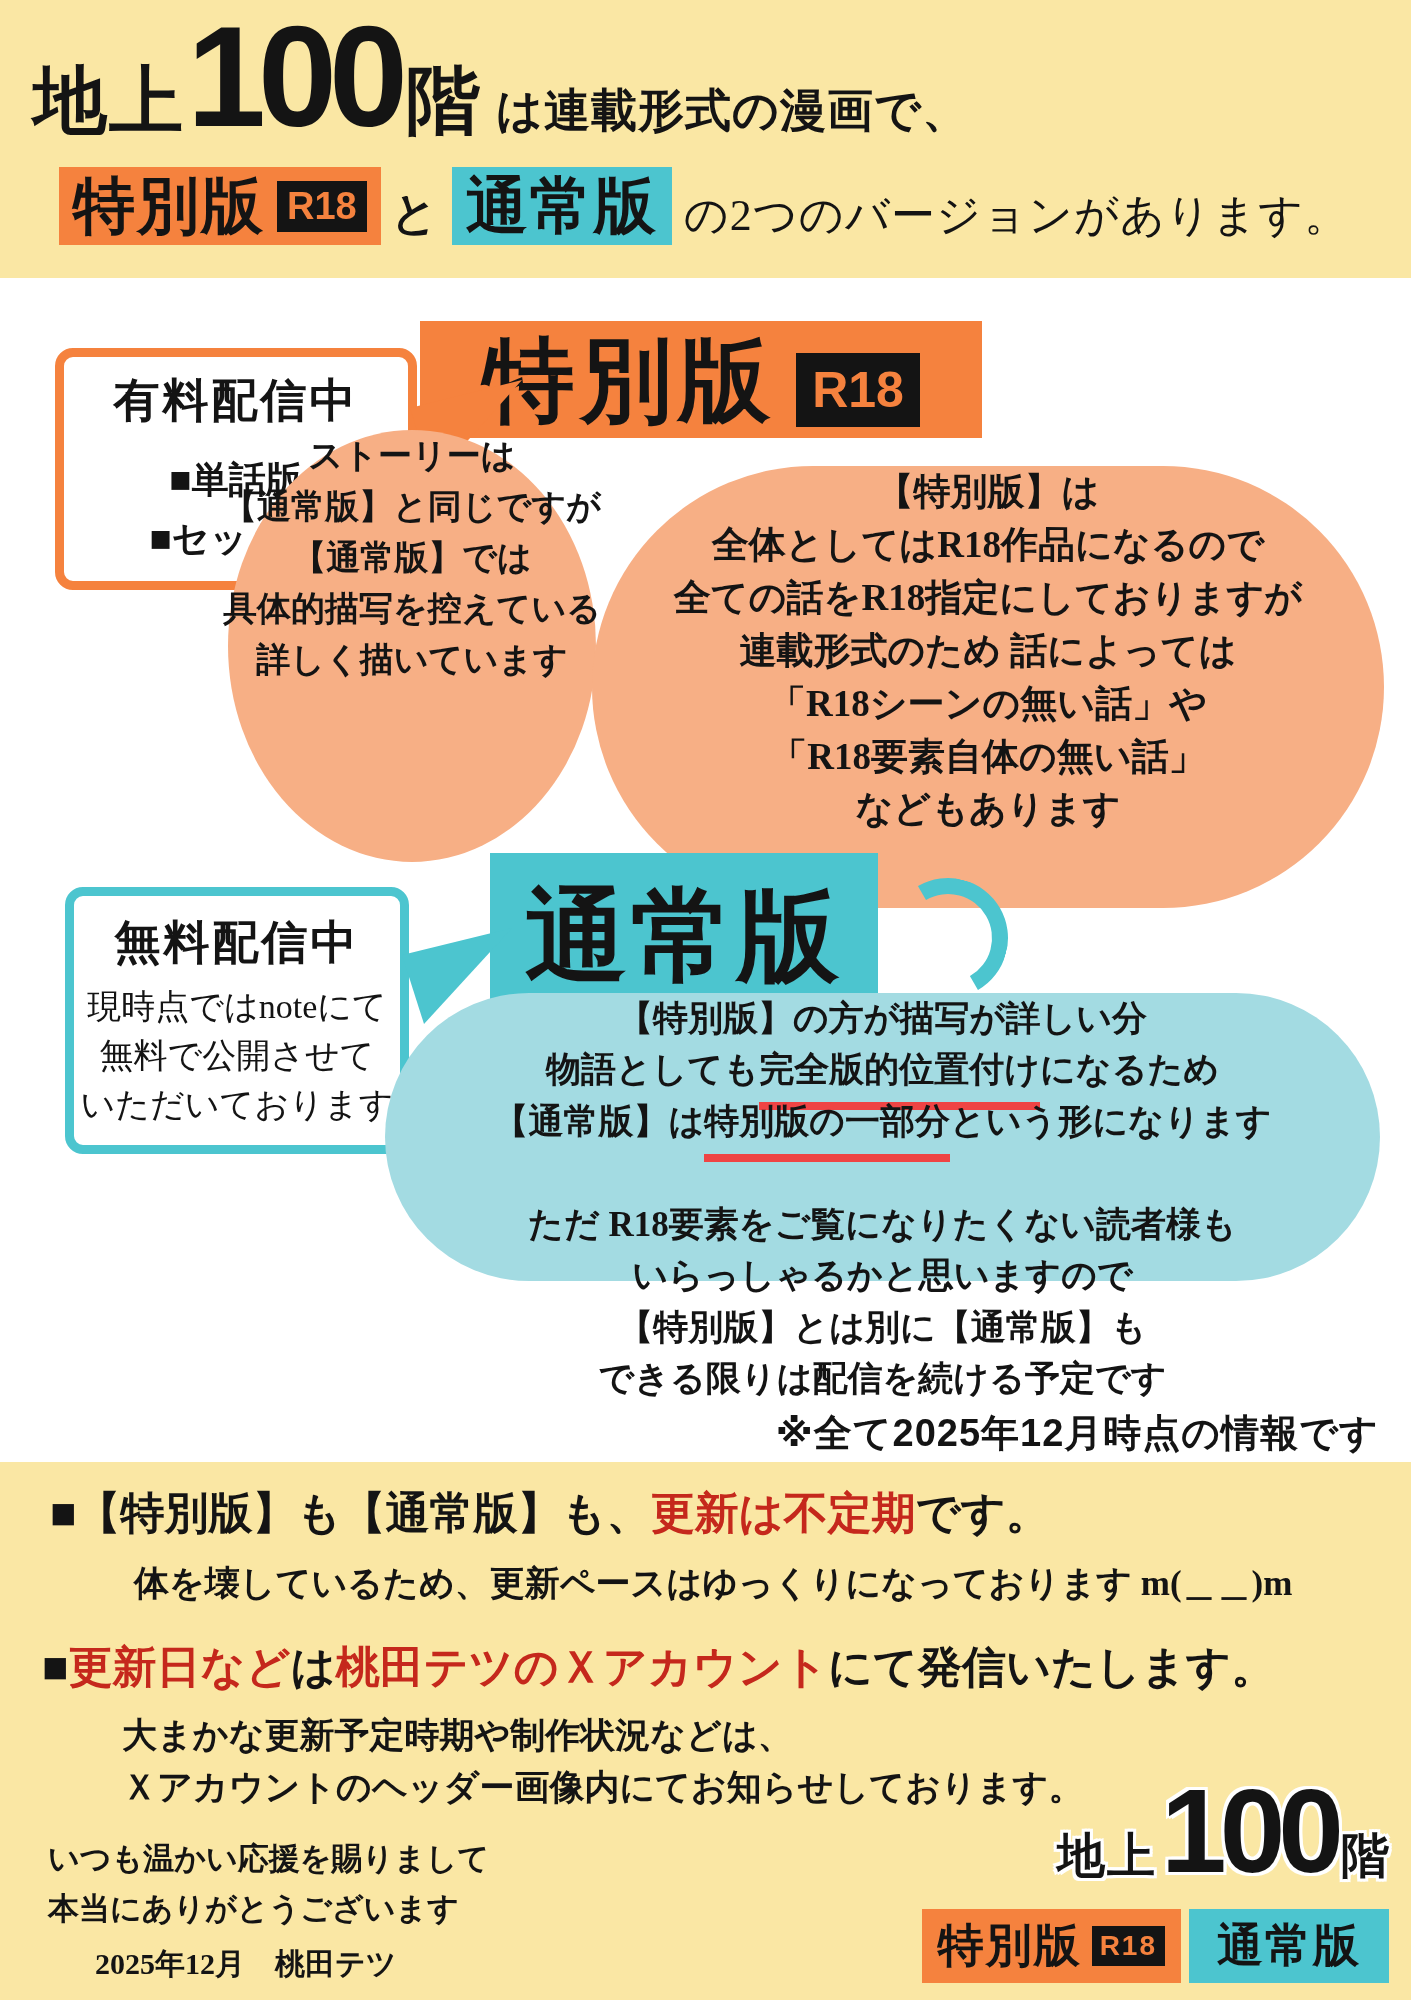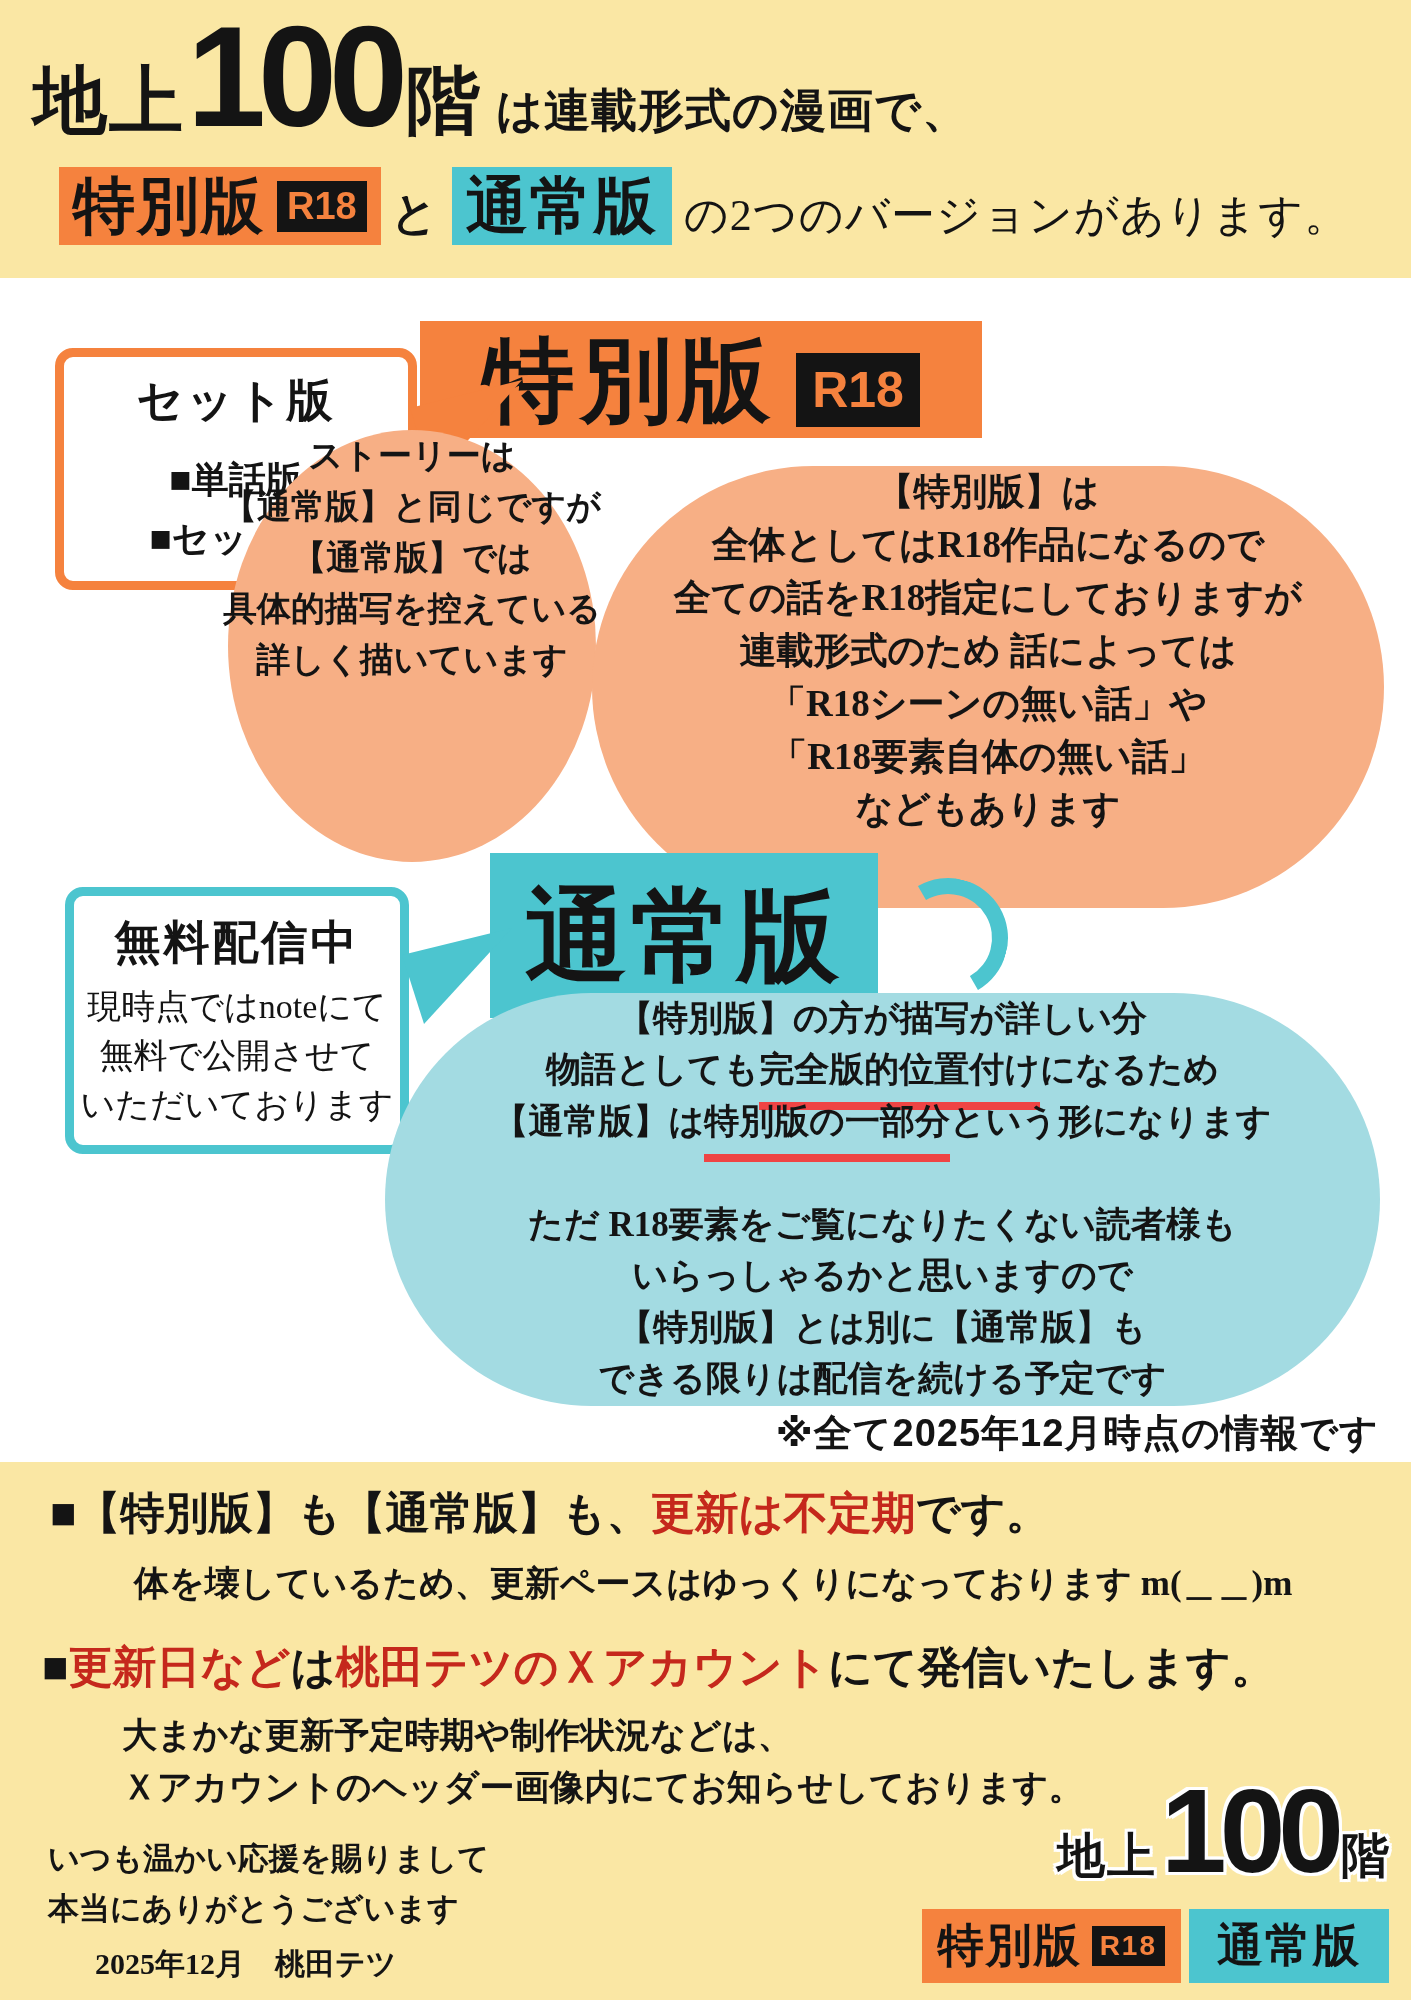--- a/index.html
+++ b/index.html
@@ -51,21 +51,21 @@
   
   .free-box{left:65px;top:887px;width:326px;height:249px;border:9px solid #4CC5CF;}
   .free-lines{font-size:34px;font-weight:400;line-height:1.45;margin-top:8px;}
   .free-tail{left:402px;top:928px;width:110px;height:96px;background:#4CC5CF;
              clip-path:polygon(0 28%,100% 0,20% 100%);}
   .regular-header{position:absolute;left:490px;top:853px;width:388px;height:165px;background:#4CC5CF;
                   display:flex;align-items:center;justify-content:center;}
   .regular-header .hdr-label{font-size:102px;font-weight:900;letter-spacing:4px;line-height:1;}
   .blue-curl{left:888px;top:878px;width:88px;height:88px;border-width:16px;
              border-top-color:#4CC5CF;border-right-color:#4CC5CF;transform:rotate(15deg);}
-  .blue-bubble{left:385px;top:993px;width:995px;height:413px;background:#A3DBE2;border-radius:210px;
+  .blue-bubble{left:385px;top:993px;width:995px;height:288px;background:#A3DBE2;border-radius:210px;
                font-size:35px;line-height:1.47;}
   .ul{border-bottom:8px solid #ef4444;padding-bottom:13px;}
   
   .notice{position:absolute;right:32px;top:1408px;font-size:38px;font-weight:800;letter-spacing:1px;}
   
   .bottom-band{position:absolute;left:0;top:1462px;width:1411px;height:538px;background:#FAE7A4;}
   .h-line{position:absolute;font-size:44px;font-weight:900;letter-spacing:0;white-space:nowrap;}
   .red{color:#C5281C;}
   .sub-line{position:absolute;font-size:35px;font-weight:700;white-space:nowrap;}
   .h-update{left:50px;top:1484px;}
@@ -112,21 +112,21 @@
       <span class="sub-rest serif">の2つのバージョンがあります。</span>
     </div>
   </div>
 
   <div class="special-header">
     <span class="hdr-label">特別版</span>
     <span class="hdr-badge">R18</span>
   </div>
 
   <div class="status-box paid-box">
-    <div class="status-title">セット版</div>
+    <div class="status-title">有料配信中</div>
     <div class="status-items">
         <div class="line">■単話版</div>
         <div class="line">■セット版</div>
       </div>
   </div>
   <div class="tail paid-tail"></div>
   <div class="curl orange-curl"></div>
 
   <div class="bubble left-bubble serif">
       <div class="line">ストーリーは</div>

